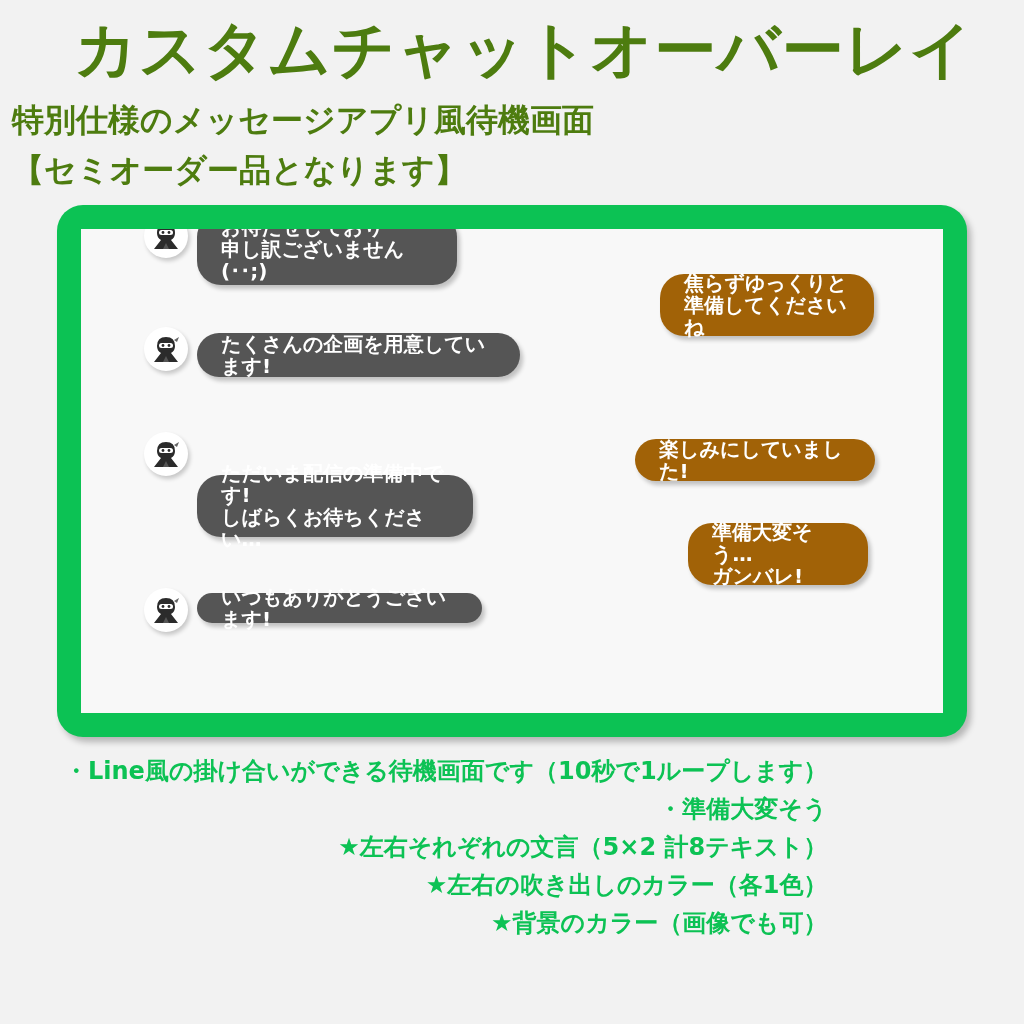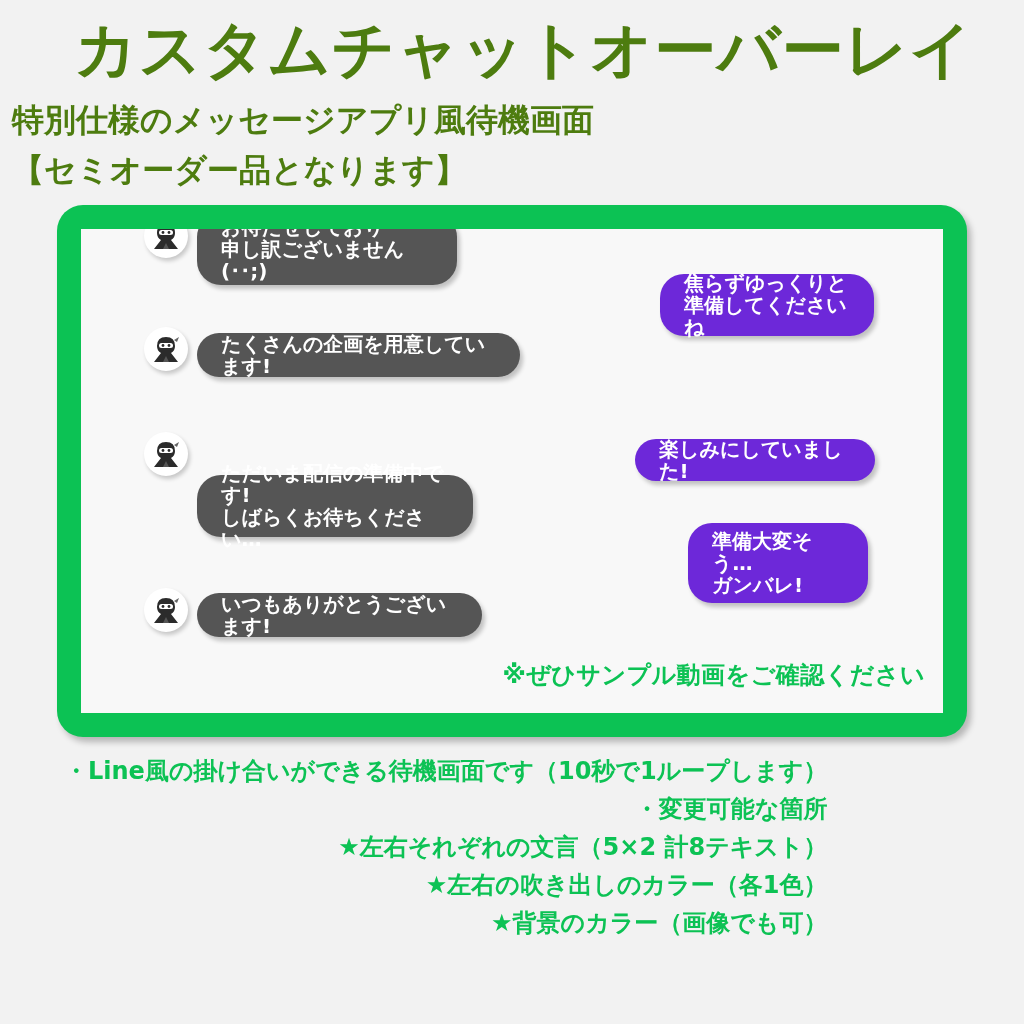--- a/index.html
+++ b/index.html
@@ -36,21 +36,21 @@
     display: flex; align-items: center; justify-content: center;
   }
   .bubble {
     position: absolute; border-radius: 24px; color: #ffffff;
     font-size: 20px; line-height: 22px; padding: 0 24px;
     display: flex; align-items: center; white-space: pre-line;
     box-shadow: 3px 4px 4px rgba(0,0,0,0.22);
     box-sizing: border-box;
   }
   .bubble.left { background: #555555; }
-  .bubble.right { background: #6d28d9; }
+  .bubble.right { background: #a16207; }
   .note {
     position: absolute; right: 18px; top: 430px;
     font-size: 24px; color: #0cc254; letter-spacing: 0.5px;
   }
   .info {
     position: absolute; left: 64px; top: 752px;
     font-size: 24px; line-height: 38px; color: #0cc254;
   }
   .info .row { white-space: pre; text-align: right; }
   .info .indent { padding-left: 16px; }
@@ -111,42 +111,41 @@
         <circle cx="18" cy="11.5" r="1.4" fill="#2b2b2b"></circle>
         <path d="M23 6 L28 3 L26 8 Z" fill="#666"></path>
         <path d="M12 28 L15 22 L18 28" fill="#555"></path>
       </svg>
     </div>
     <div class="bubble left" style="left:116px; top:202px; width:276px; height:62px;margin-top:44px;">
       <span>ただいま配信の準備中です!
 しばらくお待ちください…</span>
     </div>
 
-    <div class="bubble right" style="left:607px; top:294px; width:180px; height:80px;">
+    <div class="bubble right" style="left:607px; top:294px; width:180px; height:62px;">
       <span>準備大変そう…
 ガンバレ!</span>
     </div>
 
     <div class="avatar" style="left:63px; top:359px;">
       <svg width="30" height="30" viewBox="0 0 30 30">
         <path d="M6 12 Q6 3 15 3 Q24 3 24 12 Q24 17 20 19 L27 28 L3 28 L10 19 Q6 17 6 12 Z" fill="#2b2b2b"></path>
         <rect x="8" y="9" width="14" height="5" rx="2.5" fill="#ffffff"></rect>
         <circle cx="12" cy="11.5" r="1.4" fill="#2b2b2b"></circle>
         <circle cx="18" cy="11.5" r="1.4" fill="#2b2b2b"></circle>
         <path d="M23 6 L28 3 L26 8 Z" fill="#666"></path>
         <path d="M12 28 L15 22 L18 28" fill="#555"></path>
       </svg>
     </div>
-    <div class="bubble left" style="left:116px; top:364px; width:285px; height:44px;">
+    <div class="bubble left" style="left:116px; top:364px; width:285px; height:30px;">
       <span>いつもありがとうございます!</span>
     </div>
 
-    <div class="note">※ぜひサンプル動画をご確認ください</div>
   </div>
 </div>
 
 <div class="info">
   <div class="row">・Line風の掛け合いができる待機画面です（10秒で1ループします）</div>
-  <div class="row">・変更可能な箇所</div>
+  <div class="row">・準備大変そう</div>
   <div class="row indent">★左右それぞれの文言（5×2 計8テキスト）</div>
   <div class="row indent">★左右の吹き出しのカラー（各1色）</div>
   <div class="row indent">★背景のカラー（画像でも可）</div>
 </div>
 
 </body></html>

